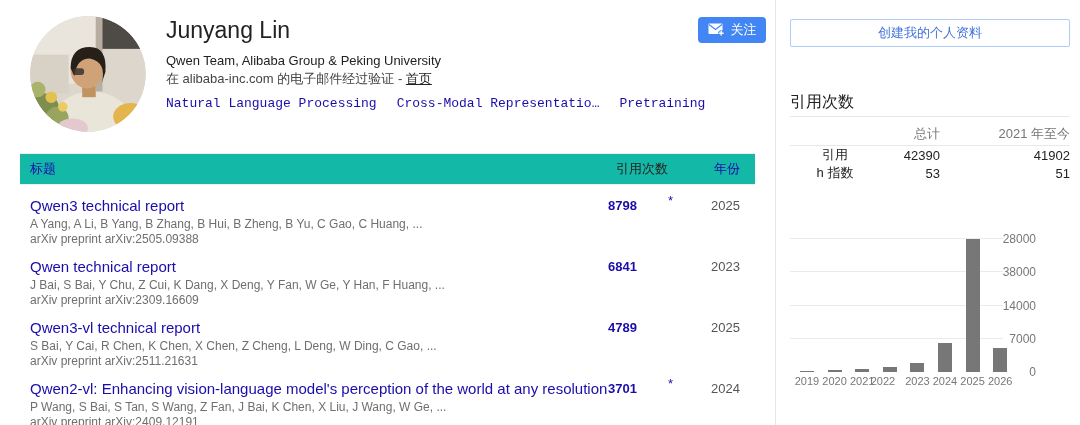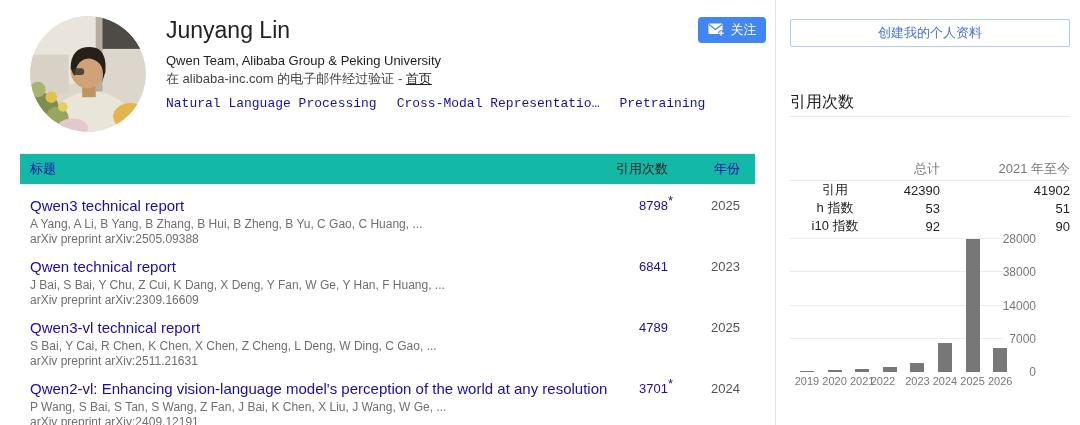--- a/index.html
+++ b/index.html
@@ -36,40 +36,40 @@
   .hdr-year  { color:#1a0dab; cursor:pointer; }
   .star-slot { display:inline-block; width:12px; text-align:left; }
 
   .article-row { display:flex; padding-top:12px; }
   .art-main { flex:1; padding-left:10px; min-width:0; }
   .art-title { font-size:15px; line-height:17px; color:#1a0dab; text-decoration:none;
                white-space:nowrap; display:block; cursor:pointer; }
   .art-authors { margin-top:3px; font-size:12px; line-height:15px; color:#6f6f6f;
                  white-space:nowrap; }
   .art-venue { font-size:12px; line-height:14px; color:#6f6f6f; white-space:nowrap; }
-  .art-cited { width:60px; text-align:right; font-size:13px; line-height:17px; }
+  .art-cited { width:60px; font-size:13px; line-height:17px;font-weight:bold; }
   .art-cited a { color:#1a0dab; text-decoration:none; cursor:pointer; }
   .art-star { color:#1a0dab; font-size:13px; position:relative; top:-4px; cursor:pointer; }
   .art-year { width:75px; text-align:right; padding-right:15px; font-size:13px;
               line-height:17px; color:#555; }
 
   
   .v-divider { position:absolute; left:775px; top:0; width:1px; height:425px; background:#e6e6e6; }
 
   
   .sidebar { position:absolute; left:790px; top:0; width:280px; height:425px; }
   .create-btn { position:absolute; left:0; top:19px; width:280px; height:28px;
                 background:#fff; border:1px solid #aecbfa; border-radius:2px;
                 color:#4272db; font-size:13px; cursor:pointer; font-family:inherit; }
   .citedby-heading { position:absolute; left:0; top:92px; font-size:16px; color:#222; }
   .sb-hr1 { position:absolute; left:0; top:116px; width:280px; height:1px; background:#e8e8e8; }
 
   .stats { position:absolute; left:0; top:122px; width:280px; font-size:13px; }
   .stats-head { display:flex; height:24px; align-items:center; color:#777;
-                border-bottom:1px solid #e8e8e8;margin-top:35px; }
+                border-bottom:1px solid #e8e8e8; }
   .stats-row { display:flex; height:18px; align-items:center; color:#222; }
   .st-label { width:90px; text-align:center; }
   .st-all { flex:1; text-align:right; padding-right:15px; }
   .st-since { width:115px; text-align:right; }
 
   
   .chart { position:absolute; left:0; top:239px; width:280px; height:152px; }
   .chart-plot { position:absolute; left:0; top:0; width:213px; height:133px; }
   .gridline { position:absolute; left:0; width:213px; height:1px; background:#ebebeb; }
   .bar { position:absolute; width:14px; background:#777; cursor:pointer; }
@@ -200,25 +200,20 @@
       </div>
       <div class="stats-row">
         <div class="st-label">引用</div>
         <div class="st-all">42390</div>
         <div class="st-since">41902</div>
       </div>
       <div class="stats-row">
         <div class="st-label">h 指数</div>
         <div class="st-all">53</div>
         <div class="st-since">51</div>
-      </div>
-      <div class="stats-row">
-        <div class="st-label">i10 指数</div>
-        <div class="st-all">92</div>
-        <div class="st-since">90</div>
       </div>
     </div>
 
     <div class="chart">
       <div class="chart-plot" id="chart-plot">
           <div class="gridline" style="bottom: 33.25px;"></div>
           <div class="gridline" style="bottom: 66.5px;"></div>
           <div class="gridline" style="bottom: 99.75px;"></div>
           <div class="gridline" style="bottom: 133px;"></div>
           <div class="bar" style="height: 1px; bottom: 0px; left: 10px; background: rgb(119, 119, 119);"></div>

